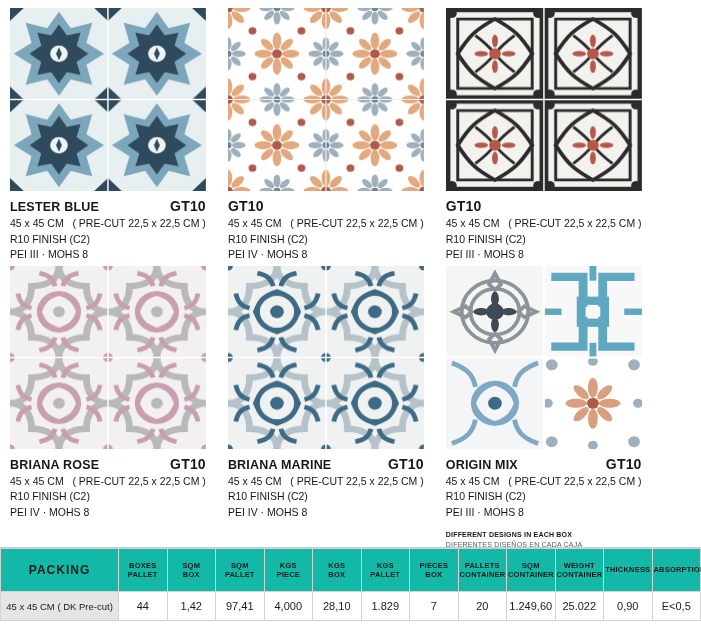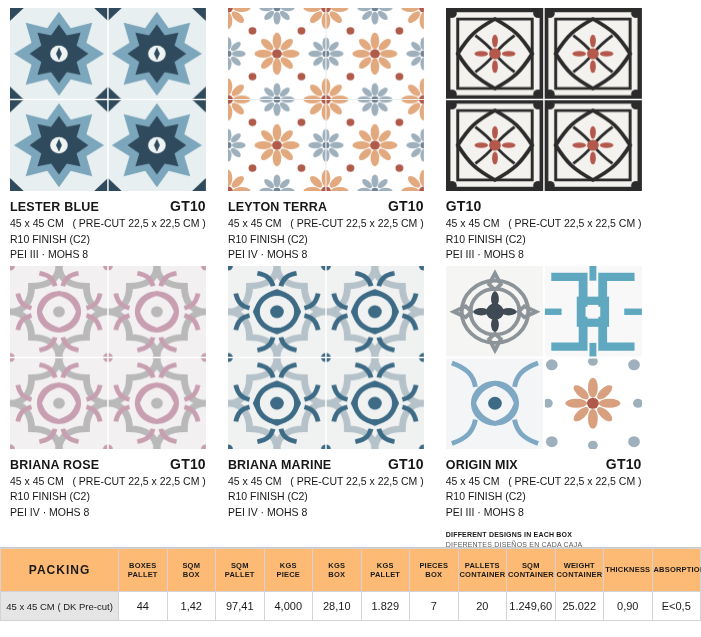--- a/index.html
+++ b/index.html
@@ -78,21 +78,21 @@
     font-size:8px;
   }
   table.pk th, table.pk td{
     border:1px solid #d3d3d3;
     text-align:center;
     vertical-align:middle;
     padding:2px 1px;
     color:#1a1a1a;
   }
   table.pk thead th{
-    background:#fdba74;
+    background:#14b8a6;
     height:38px;
     font-size:7.5px;
     font-weight:bold;
     line-height:1.25;
     letter-spacing:.2px;
   }
   table.pk thead th.first{
     font-size:12px;
     letter-spacing:1px;
   }
@@ -220,21 +220,20 @@
                 </g>
             </pattern>
           </defs>
           <rect width="200" height="200" fill="url(#pLeyton)"></rect>
           <line x1="100" y1="0" x2="100" y2="200" stroke="#eeeeee" stroke-width="1.2"></line>
           <line x1="0" y1="100" x2="200" y2="100" stroke="#eeeeee" stroke-width="1.2"></line>
         </svg>
       </div>
       <div class="info">
         <div class="nameline">
-          <span class="pname">LEYTON TERRA</span>
           <span class="pcode">GT10</span>
         </div>
         <div class="spec">45 x 45 CM   ( PRE-CUT 22,5 x 22,5 CM )</div>
         <div class="spec">R10 FINISH (C2)</div>
         <div class="spec">PEI IV · MOHS 8</div>
       </div>
     </div>
 
     <div class="cell">
       <div class="swatch">

